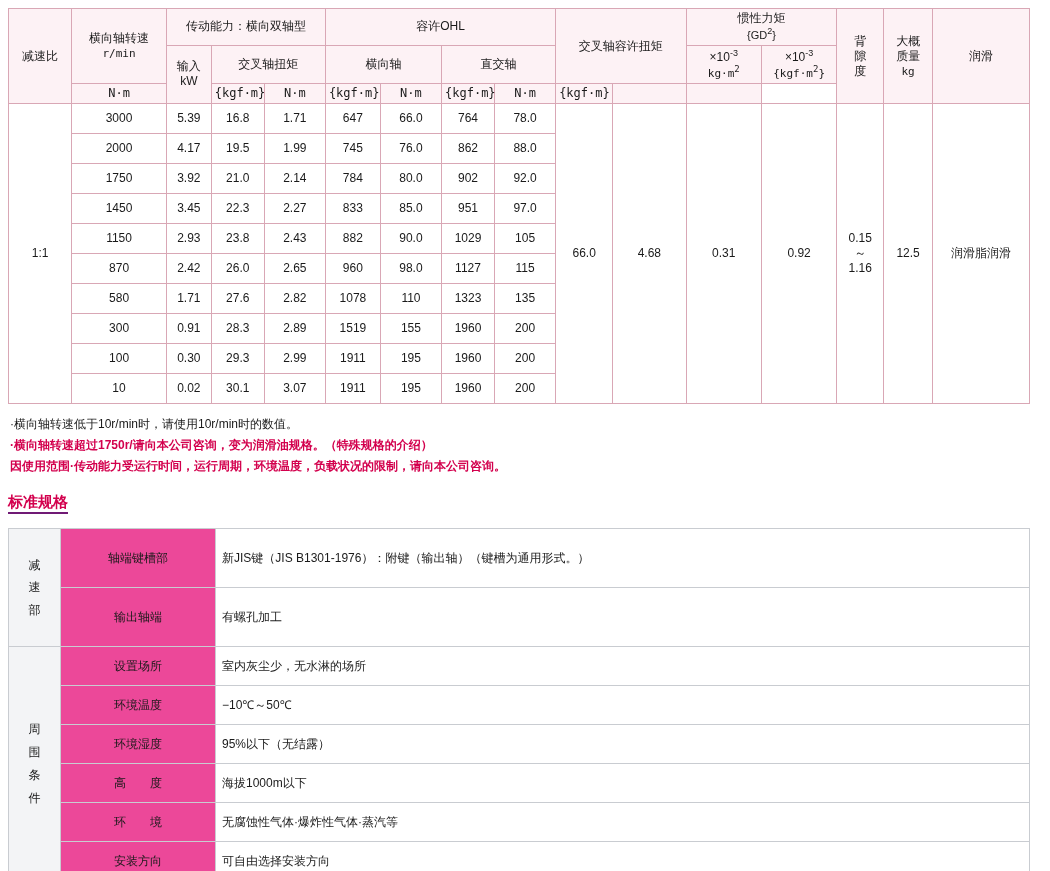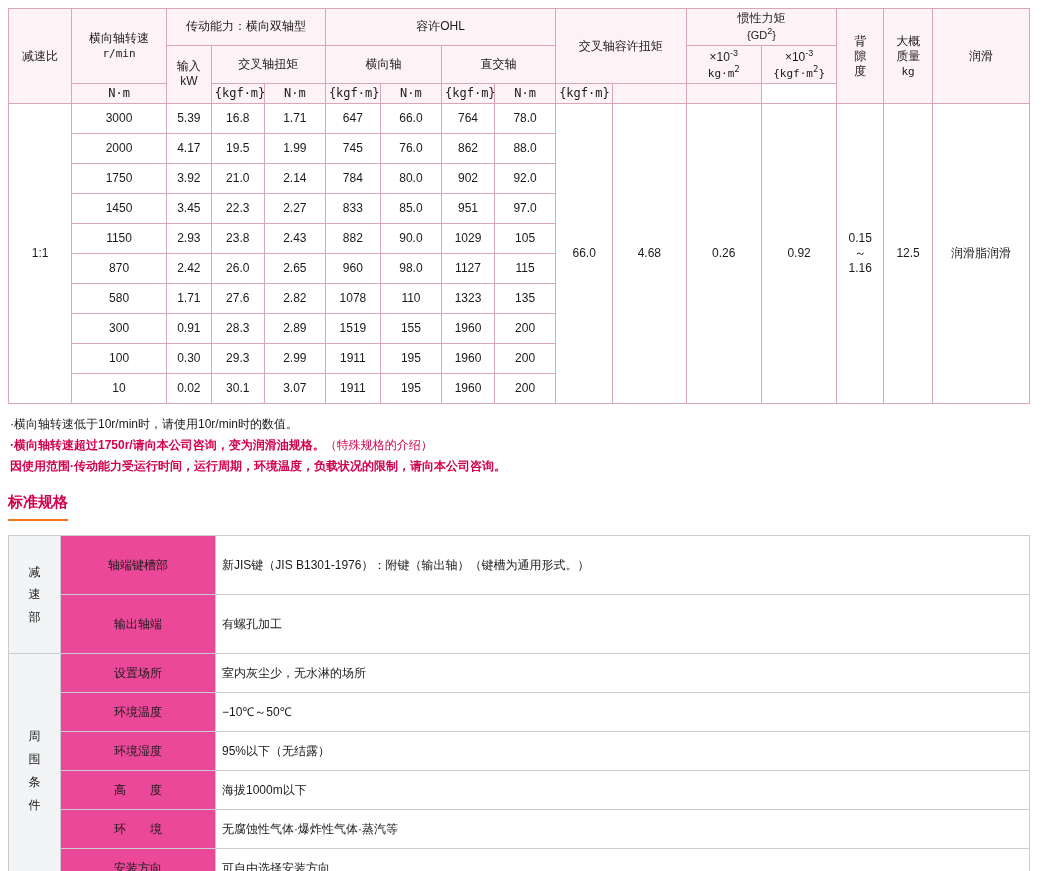--- a/index.html
+++ b/index.html
@@ -77,33 +77,33 @@
     line-height: 1.75;
   }
   .notes .n {
     color: #1a1a1a;
   }
   .notes .red {
     color: #d3004d;
     font-weight: bold;
   }
   .notes .red .paren {
-    font-weight: normal;
+    font-weight: bold;
     color: #d3004d;
   }
 
   
   .section-title {
     margin: 16px 0 8px 8px;
     font-size: 15px;
     font-weight: bold;
     color: #d3004d;
     display: inline-block;
-    border-bottom: 2px solid #f97316;
-    padding-bottom: 7px;
+    border-bottom: 2px solid #701a75;
+    padding-bottom: 0;
   }
 
   
   table.std {
     border-collapse: collapse;
     table-layout: fixed;
     margin: 6px 0 0 8px;
     width: 1022px;
   }
   table.std td {
@@ -216,21 +216,21 @@
         <td>3000</td>
         <td>5.39</td>
         <td>16.8</td>
         <td>1.71</td>
         <td>647</td>
         <td>66.0</td>
         <td>764</td>
         <td>78.0</td>
         <td rowspan="10">66.0</td>
         <td rowspan="10">4.68</td>
-        <td rowspan="10">0.26</td>
+        <td rowspan="10">0.31</td>
         <td rowspan="10">0.92</td>
         <td rowspan="10" class="two-line">
           <span>0.15</span><br>
           <span>～</span><br>
           <span>1.16</span>
         </td>
         <td rowspan="10">12.5</td>
         <td rowspan="10">润滑脂润滑</td>
       </tr>
       <tr>

